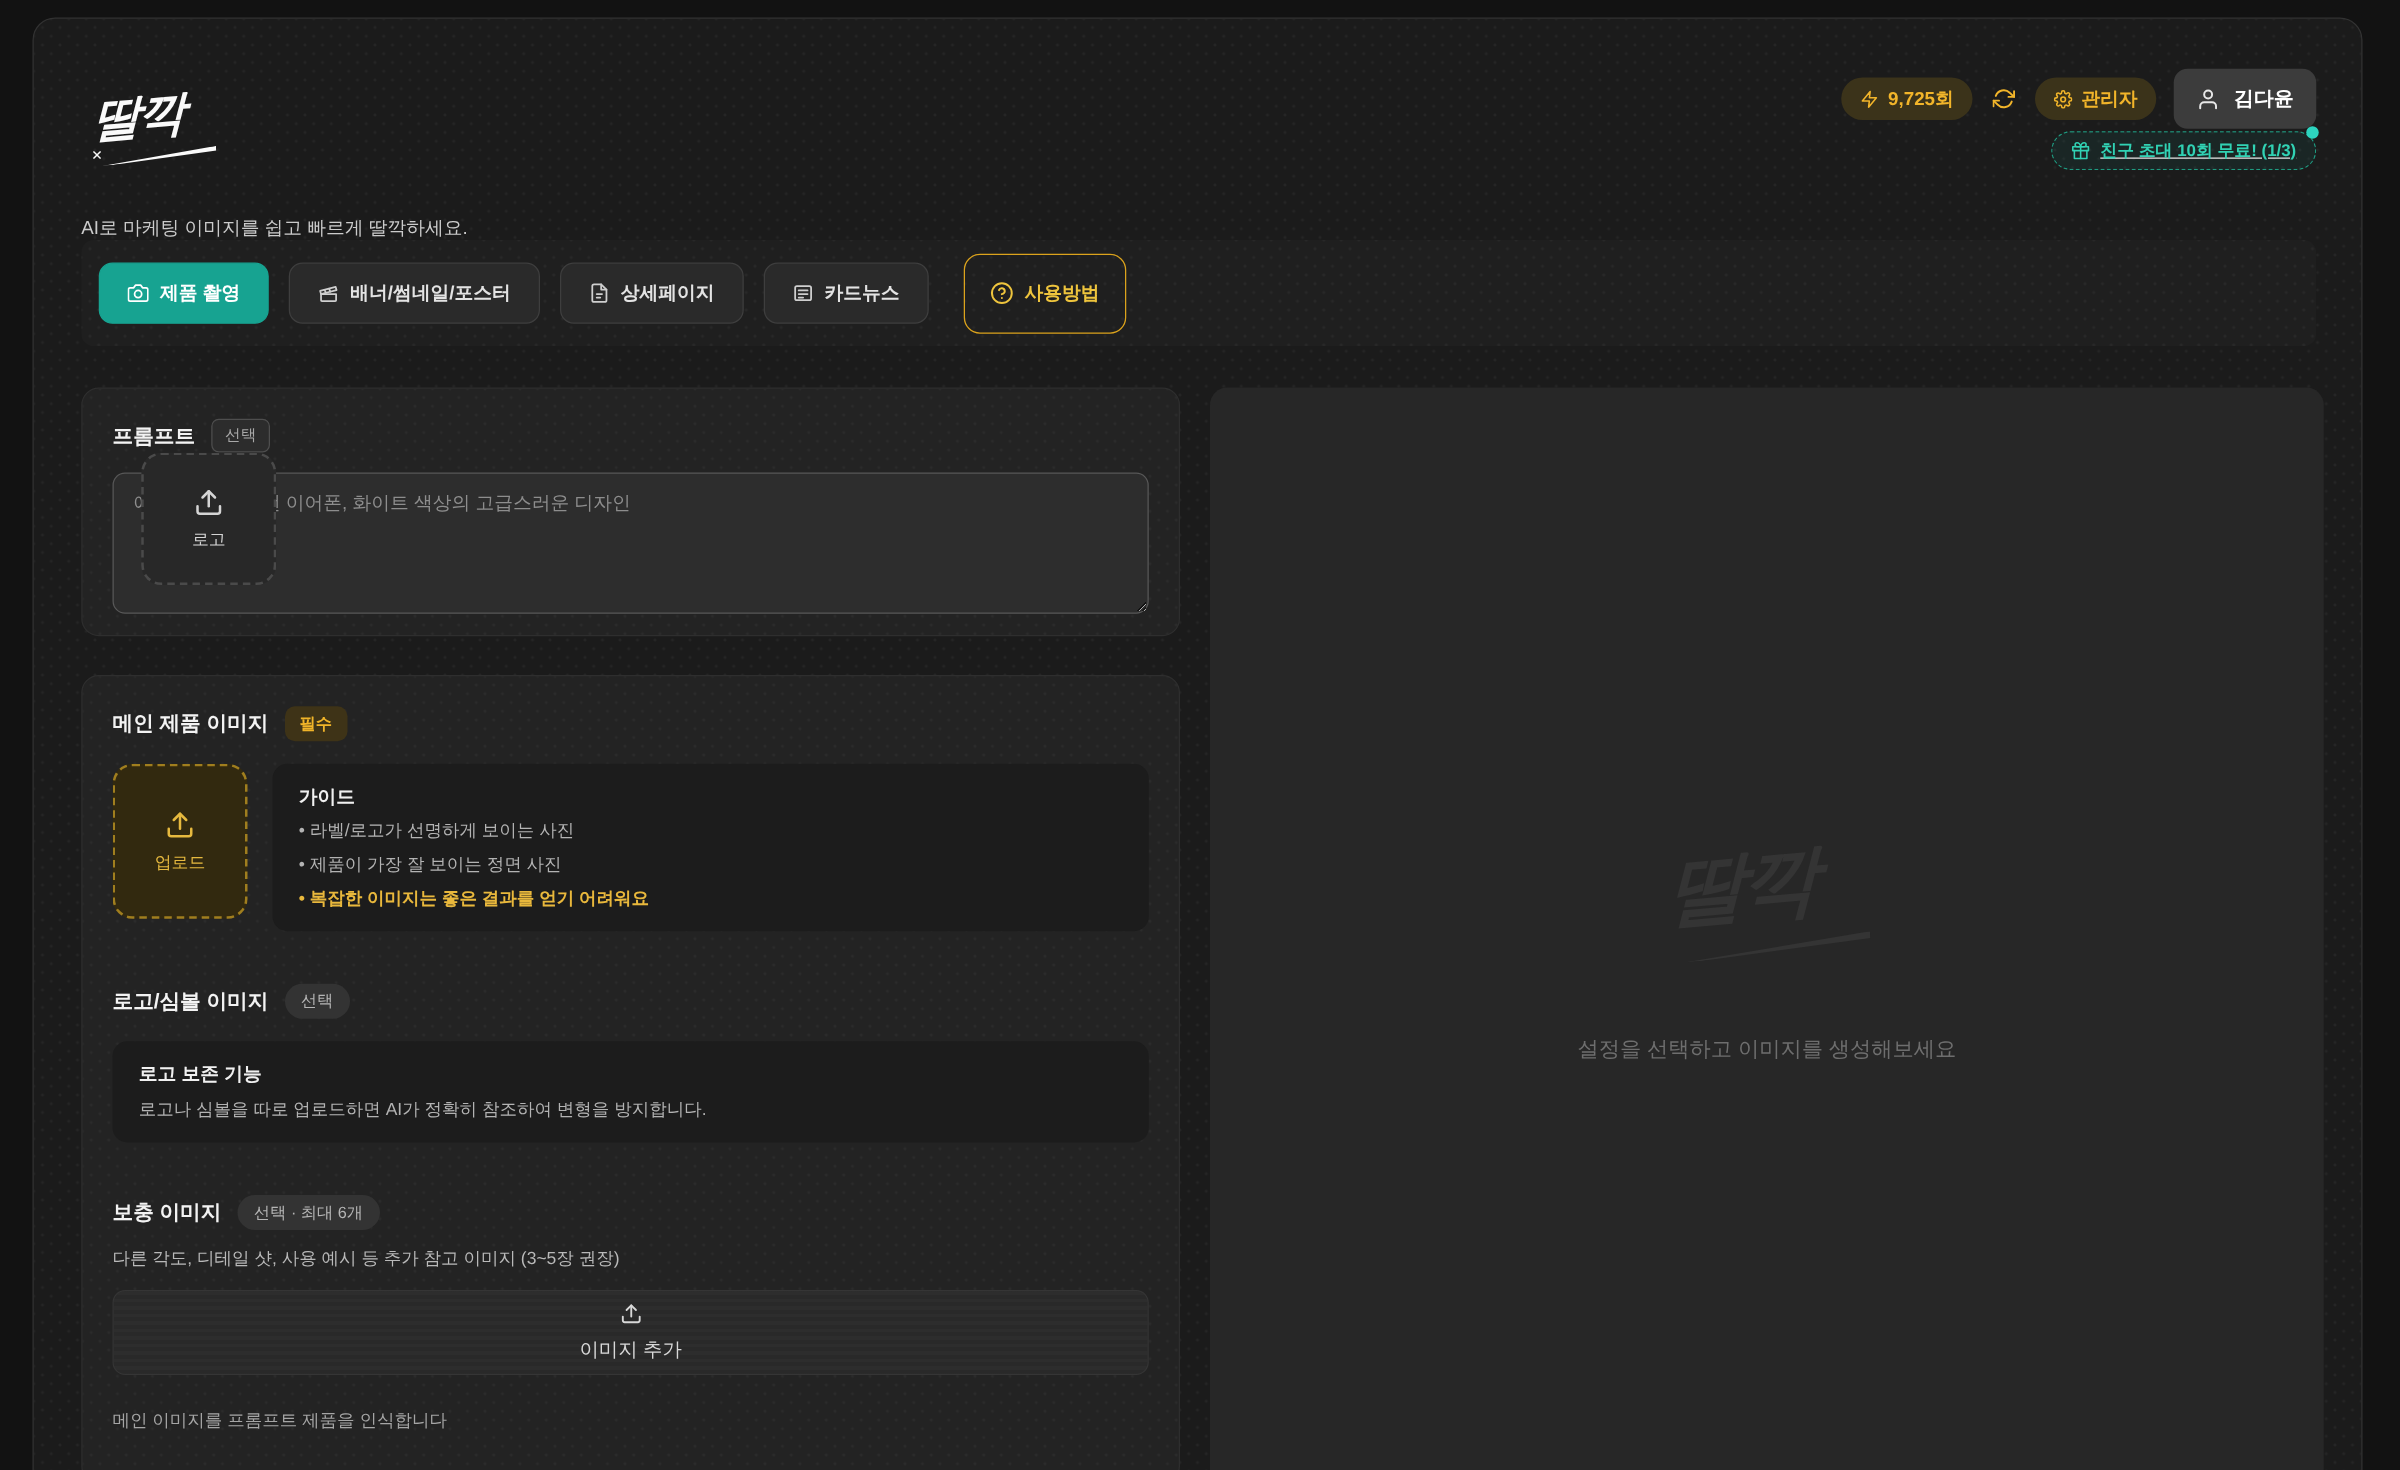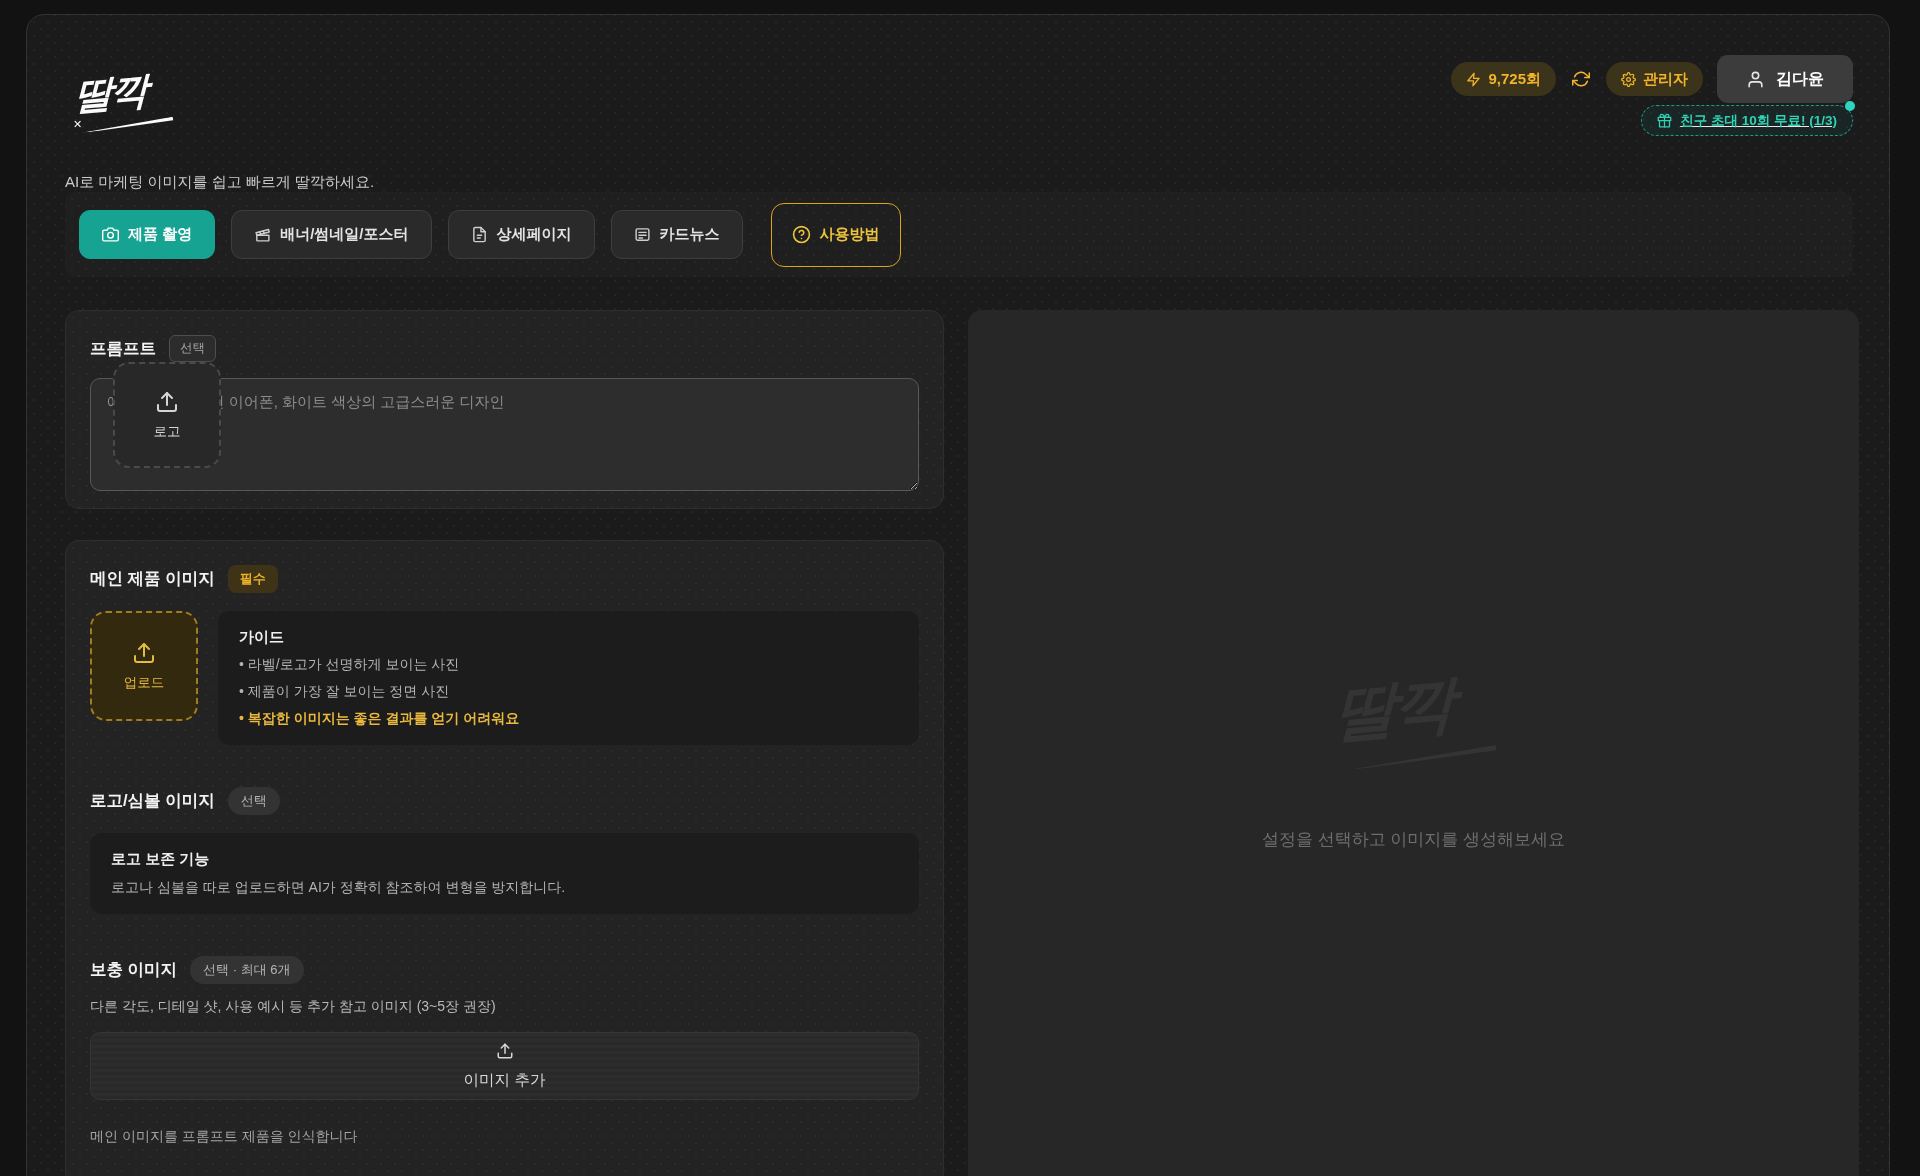--- a/index.html
+++ b/index.html
@@ -36,21 +36,21 @@
 
   
   .header-right { position:absolute; top:40px; right:36px; display:flex; align-items:center; gap:14px; }
   .pill-amber {
     display:flex; align-items:center; gap:7px; height:34px; padding:0 15px;
     border-radius:999px; background:#3b331a; color:#f2b52a; font-size:15px; font-weight:700;
     border:none; cursor:pointer;
   }
   .refresh-btn { background:none; border:none; color:#f2b52a; cursor:pointer; display:flex; padding:2px; }
   .user-chip {
-    display:flex; align-items:center; gap:11px; height:48px; padding:0 29px;
+    display:flex; align-items:center; gap:11px; height:48px; padding:0 18px;
     border-radius:11px; background:#3c3c3c; color:#ffffff; font-size:16px; font-weight:700;
     border:none; cursor:pointer;
   }
   .invite-wrap { position:absolute; top:90px; right:36px;text-decoration:underline; }
   .invite-badge {
     display:flex; align-items:center; gap:8px; height:31px; padding:0 15px;
     border-radius:999px; border:1px dashed #1f9a80; background:rgba(20,184,166,0.07);
     color:#31d2b4; font-size:13.5px; font-weight:700; cursor:pointer;
   }
   .invite-dot { position:absolute; top:-4px; right:-2px; width:10px; height:10px; border-radius:50%; background:#2dd4bf; }
@@ -110,21 +110,21 @@
   }
   textarea.prompt-input::placeholder { color:#8d8d8d; }
 
   .upload-row { display:flex; gap:20px; margin-top:18px; align-items:stretch; }
   .upload-box {
     width:108px; min-height:106px; border-radius:16px; display:flex; flex-direction:column;
     align-items:center; justify-content:center; gap:9px; cursor:pointer; flex:0 0 auto;
     background:none; font-family:inherit;
   }
   .upload-box.main {
-    height:110px; border:2px dashed #a07e1e; background:#32290f; color:#e6b93f;
+    height:124px; border:2px dashed #a07e1e; background:#32290f; color:#e6b93f;
   }
   .upload-box.logo {
     height:103px; border:2px dashed #4a4a4a; background:#282828; color:#d5d5d5;text-align:center;
   }
   .upload-label { font-size:13.5px; font-weight:400; }
   .guide-box, .info-box { flex:1; background:#1c1c1c; border-radius:12px; padding:17px 21px; }
   .guide-title, .info-title { font-size:15px; font-weight:700; color:#f0f0f0; }
   .guide-item { font-size:14px; color:#b3b3b3; margin-top:9px; }
   .guide-item::before { content:"•  "; }
   .guide-item.warn { color:#e9b83c; font-weight:700; }

